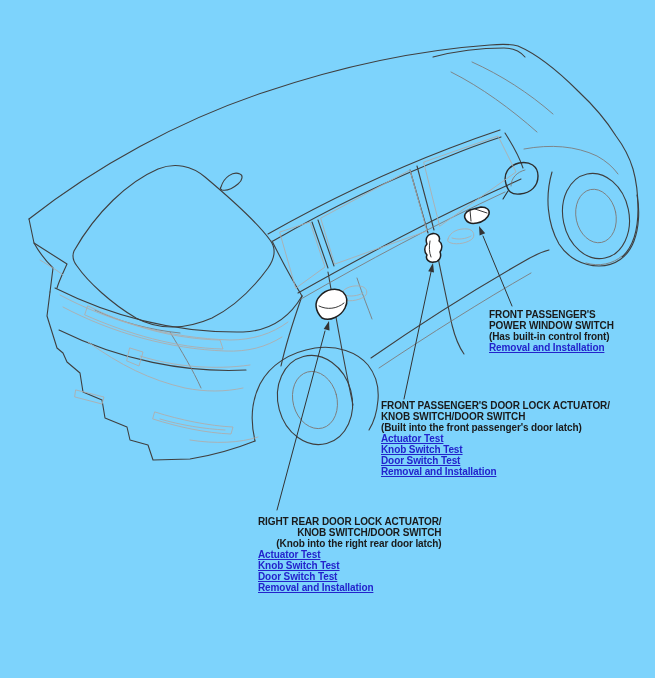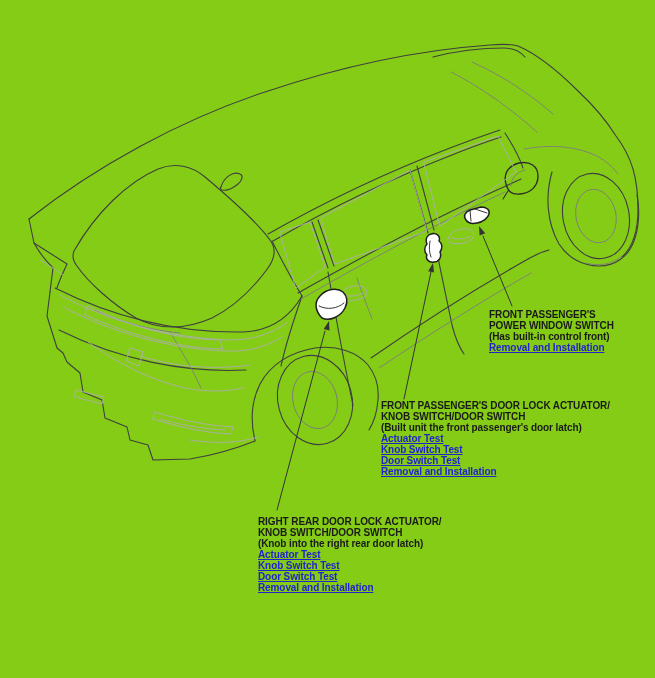--- a/index.html
+++ b/index.html
@@ -1,26 +1,26 @@
 <!DOCTYPE html>
 <html><head>
 <meta charset="utf-8">
 <style>
   html,body{margin:0;padding:0;background:#ffffff;}
-  .stage{position:relative;width:655px;height:678px;background:#84cc16;overflow:hidden;
+  .stage{position:relative;width:655px;height:678px;background:#7dd3fc;overflow:hidden;
          font-family:"Liberation Sans", sans-serif;}
   .car-svg{position:absolute;left:0;top:0;width:655px;height:678px;}
   .callout{position:absolute;font-size:10px;line-height:11px;color:#1a1a1a;
            letter-spacing:-0.1px;white-space:nowrap;}
   .callout .t{font-weight:bold;}
   .callout a{display:block;width:max-content;color:#2323cc;text-decoration:underline;
              font-weight:bold;cursor:pointer;}
   #callout-0{left:489px;top:309px;}
   #callout-1{left:381px;top:400px;}
-  #callout-2{left:258px;top:516px;}
+  #callout-2{left:258px;top:516px;text-align:right;}
 </style>
 </head>
 <body>
 
 <div class="stage">
 
   <svg class="car-svg" viewBox="0 0 655 678" fill="none" stroke-linecap="round" stroke-linejoin="round">
 
     <g stroke="#3f3f3f" stroke-width="1.1">
       <path d="M 29,219 C 95,167 180,120 265,92 C 345,65 420,50 490,45 C 501,44 511,44 518,46
@@ -122,21 +122,21 @@
   <div class="callout" id="callout-0">
     <div class="t">FRONT PASSENGER'S</div>
     <div class="t">POWER WINDOW SWITCH</div>
     <div class="t">(Has built-in control front)</div>
     <a href="#">Removal and Installation</a>
   </div>
 
   <div class="callout" id="callout-1">
     <div class="t">FRONT PASSENGER'S DOOR LOCK ACTUATOR/</div>
     <div class="t">KNOB SWITCH/DOOR SWITCH</div>
-    <div class="t">(Built unit the front passenger's door latch)</div>
+    <div class="t">(Built into the front passenger's door latch)</div>
     <a href="#">Actuator Test</a>
     <a href="#">Knob Switch Test</a>
     <a href="#">Door Switch Test</a>
     <a href="#">Removal and Installation</a>
   </div>
 
   <div class="callout" id="callout-2">
     <div class="t">RIGHT REAR DOOR LOCK ACTUATOR/</div>
     <div class="t">KNOB SWITCH/DOOR SWITCH</div>
     <div class="t">(Knob into the right rear door latch)</div>

